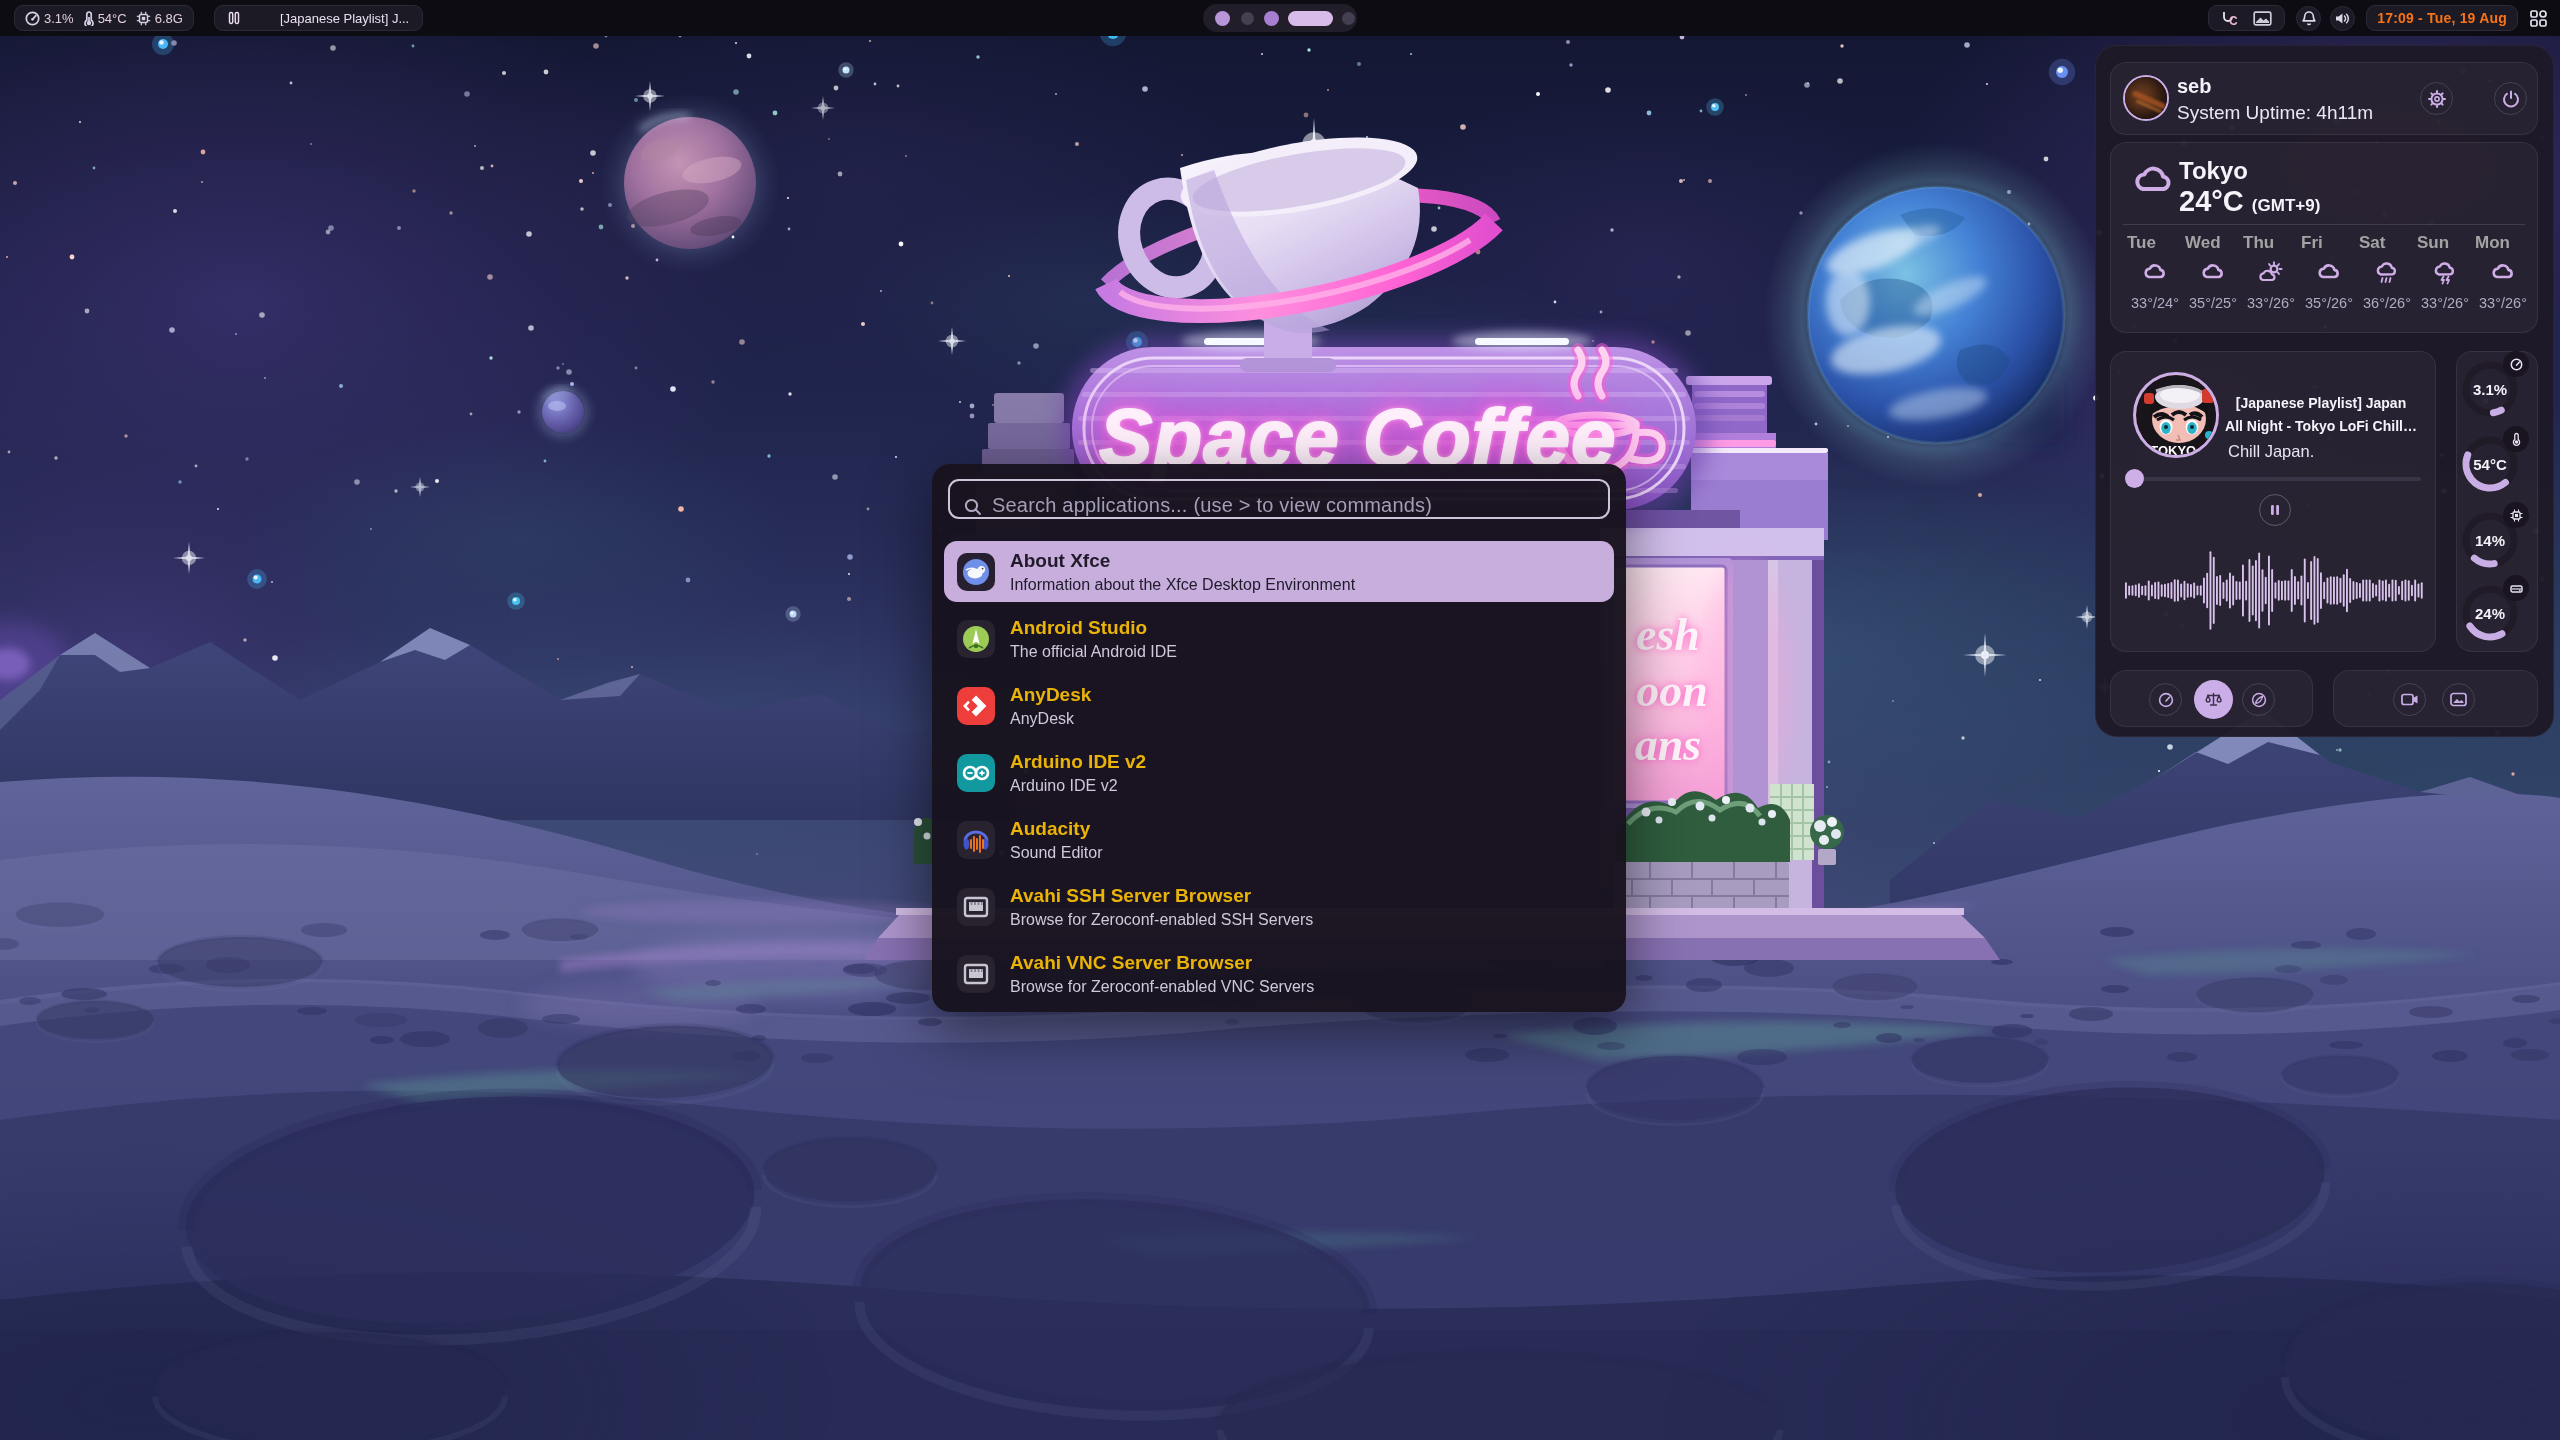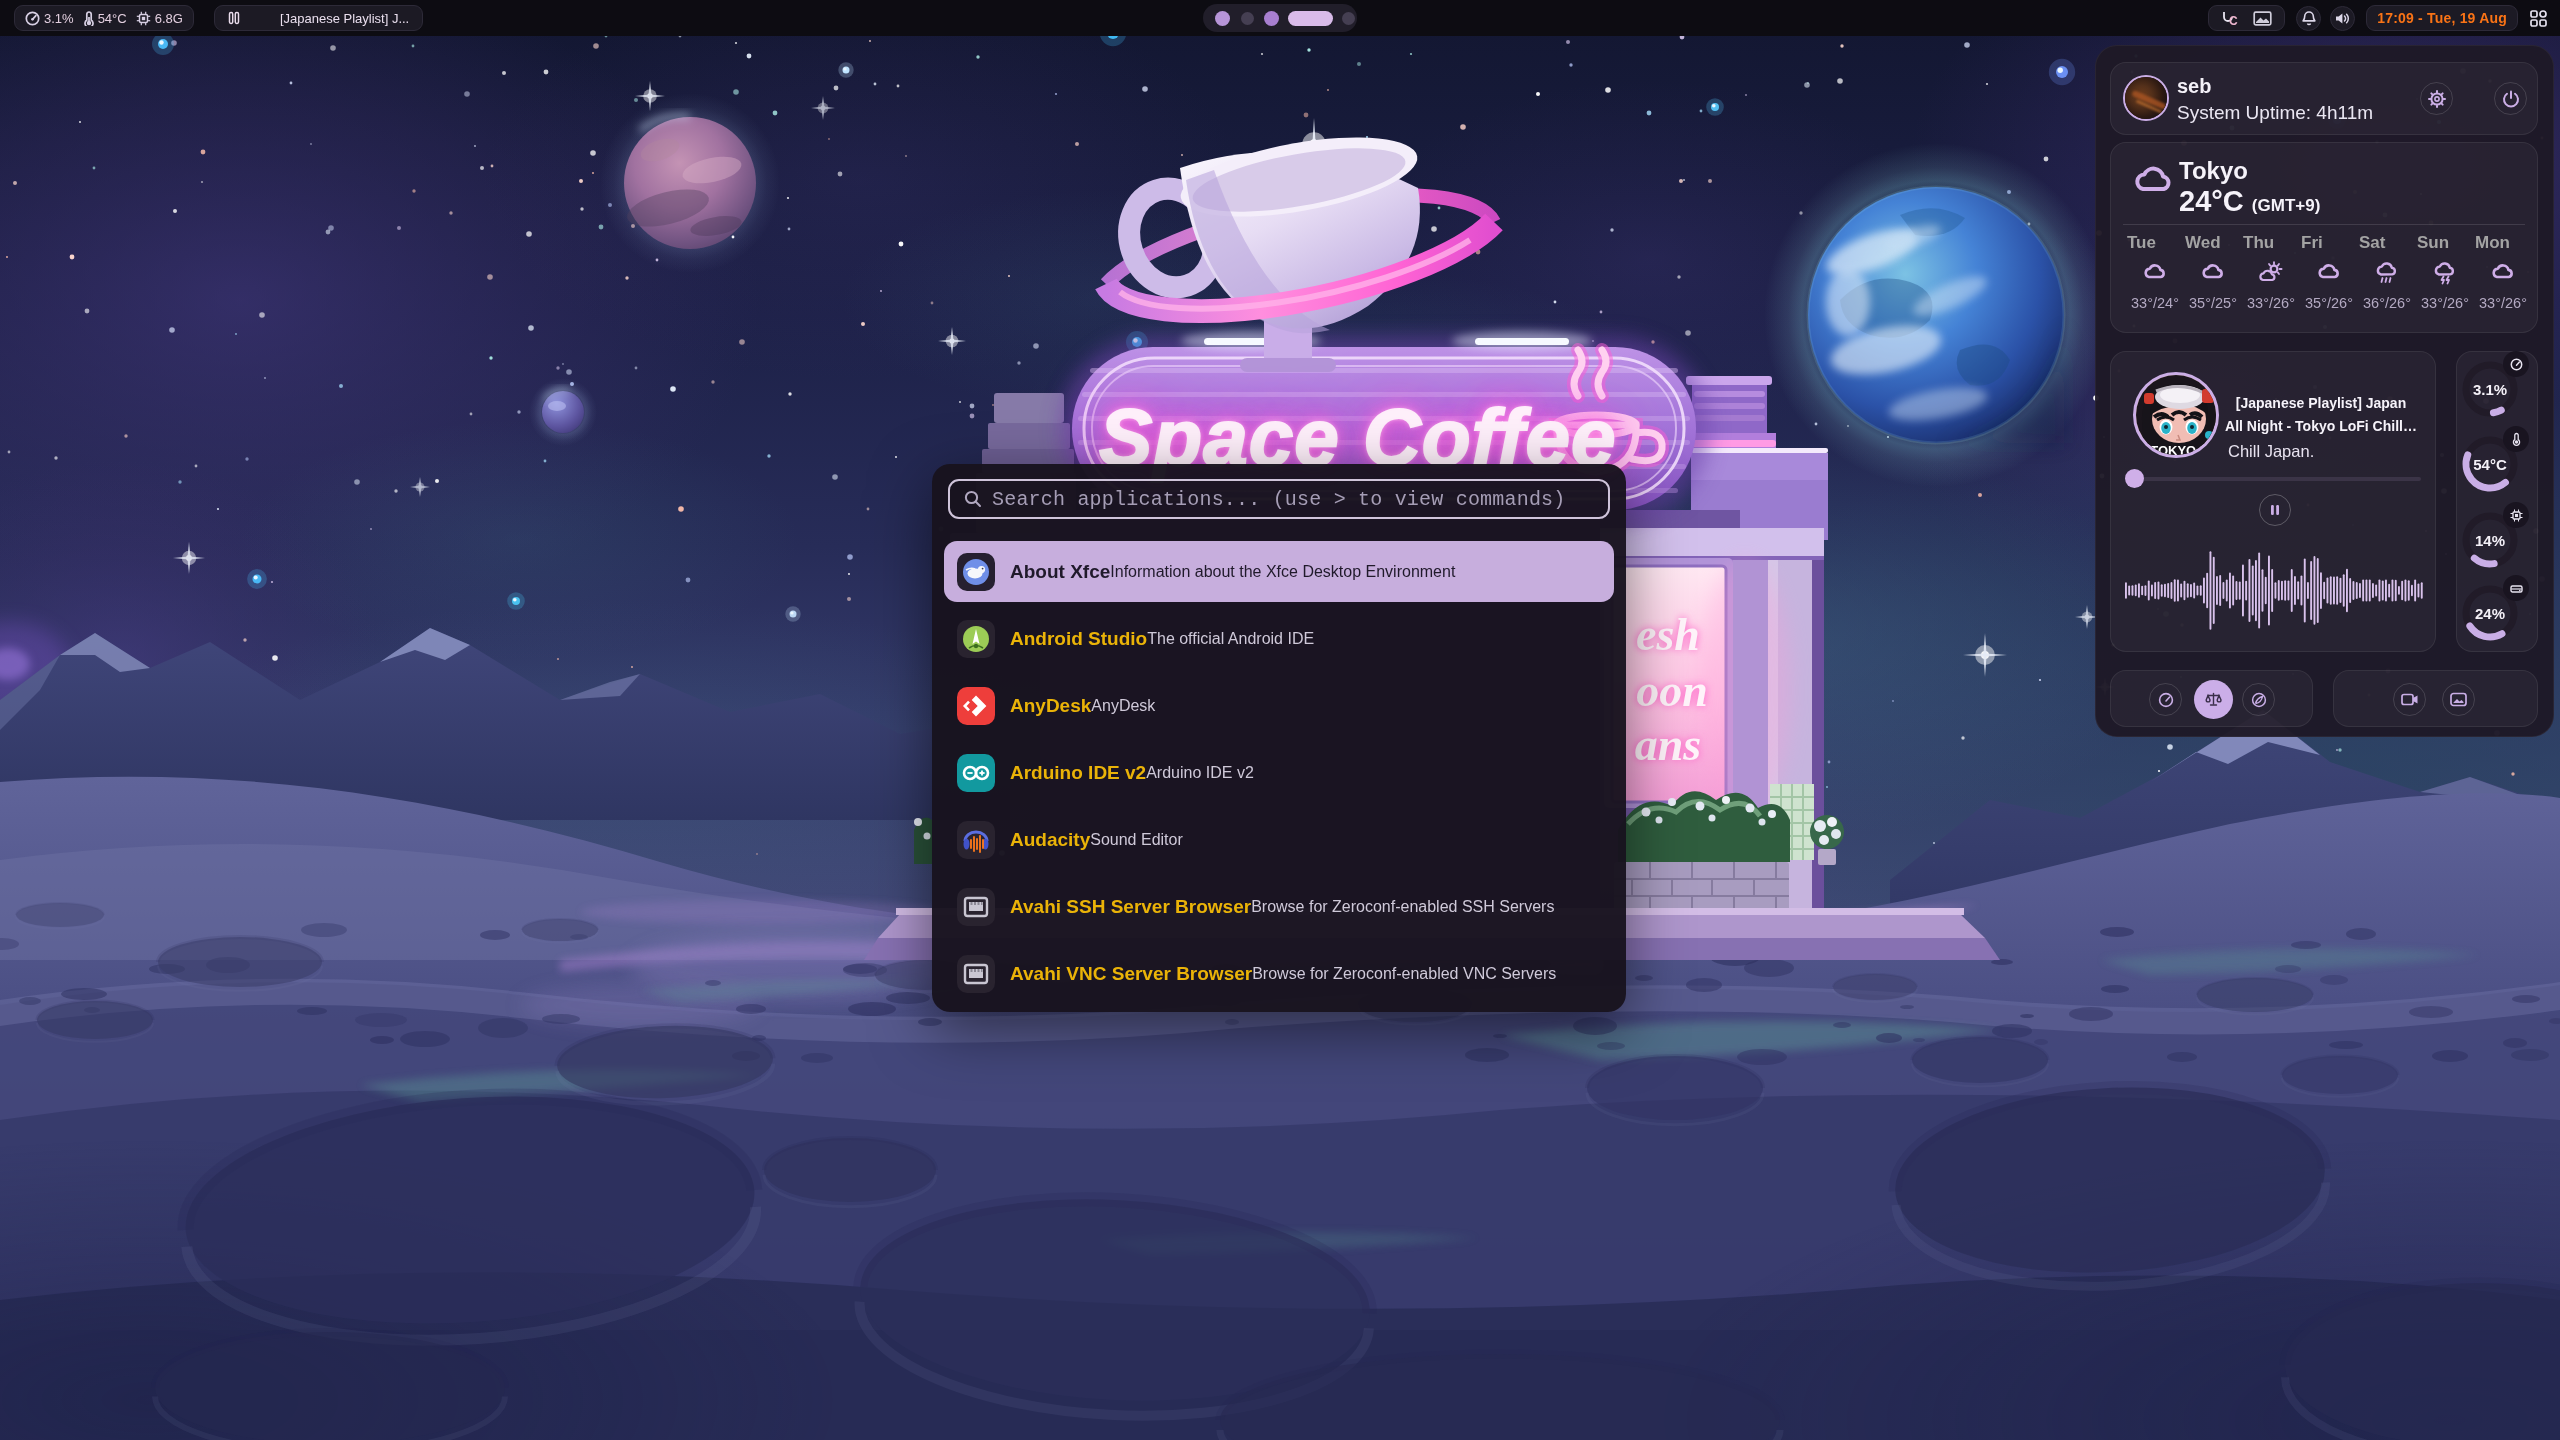--- a/index.html
+++ b/index.html
@@ -16,29 +16,29 @@
 #ws { position:absolute; left:1203px; top:4px; width:154px; height:28px;
   background:#211e2a; border-radius:14px; display:flex; align-items:center; z-index:41;}
 .wsdot { border-radius:8px; }
 #clockpill { font-weight:bold; font-size:14px; color:#f97316; letter-spacing:0.2px; }
 .circbtn { width:25px; height:25px; border-radius:50%; background:#1c1a24; border:1px solid #2d2a38;
   display:flex; align-items:center; justify-content:center; }
 
 #launcher { position:absolute; left:932px; top:464px; width:694px; height:548px;
   background:rgba(24,19,30,0.97); border-radius:18px; z-index:30; box-shadow:0 18px 60px rgba(0,0,0,0.5); }
 #searchbox { position:absolute; left:16px; top:15px; width:662px; height:40px;
-  border:2px solid #cfc4da; border-radius:11px; display:flex; align-items:center; padding-left:13px;font-family:Liberation Mono, monospace; }
+  border:2px solid #cfc4da; border-radius:11px; display:flex; align-items:flex-end; padding-left:13px; }
 #searchbox span { color:#a59db5; font-size:20px; margin-left:9px; letter-spacing:0.2px;}
 .approw { position:absolute; left:12px; width:670px; height:61px; border-radius:13px;
   display:flex; align-items:center; padding-left:13px; }
 .approw.hl { background:#c7aedd; }
 .apptile { width:38px; height:38px; border-radius:10px; background:#29232f;
   display:flex; align-items:center; justify-content:center; flex:none; }
 .approw.hl .apptile { background:#262030; }
-.apptxt { margin-left:15px; display:flex; flex-direction:row; justify-content:space-between; }
+.apptxt { margin-left:15px; display:flex; flex-direction:column; justify-content:space-between; }
 .apptitle { font-size:19px; font-weight:bold; color:#eab308; line-height:24px; }
 .appsub { font-size:16px; color:#cfc9d9; line-height:21px; margin-top:1px;}
 .approw.hl .apptitle, .approw.hl .appsub { color:#201a2b; }
 
 #rpanel { position:absolute; left:2095px; top:45px; width:459px; height:692px;
   background:rgba(30,25,38,0.96); border:1px solid rgba(255,255,255,0.05);
   border-radius:22px; z-index:30; }
 .card { position:absolute; background:rgba(255,255,255,0.045);
   border:1px solid rgba(255,255,255,0.07); border-radius:16px; }
 #usercard { left:14px; top:16px; width:428px; height:73px; }

